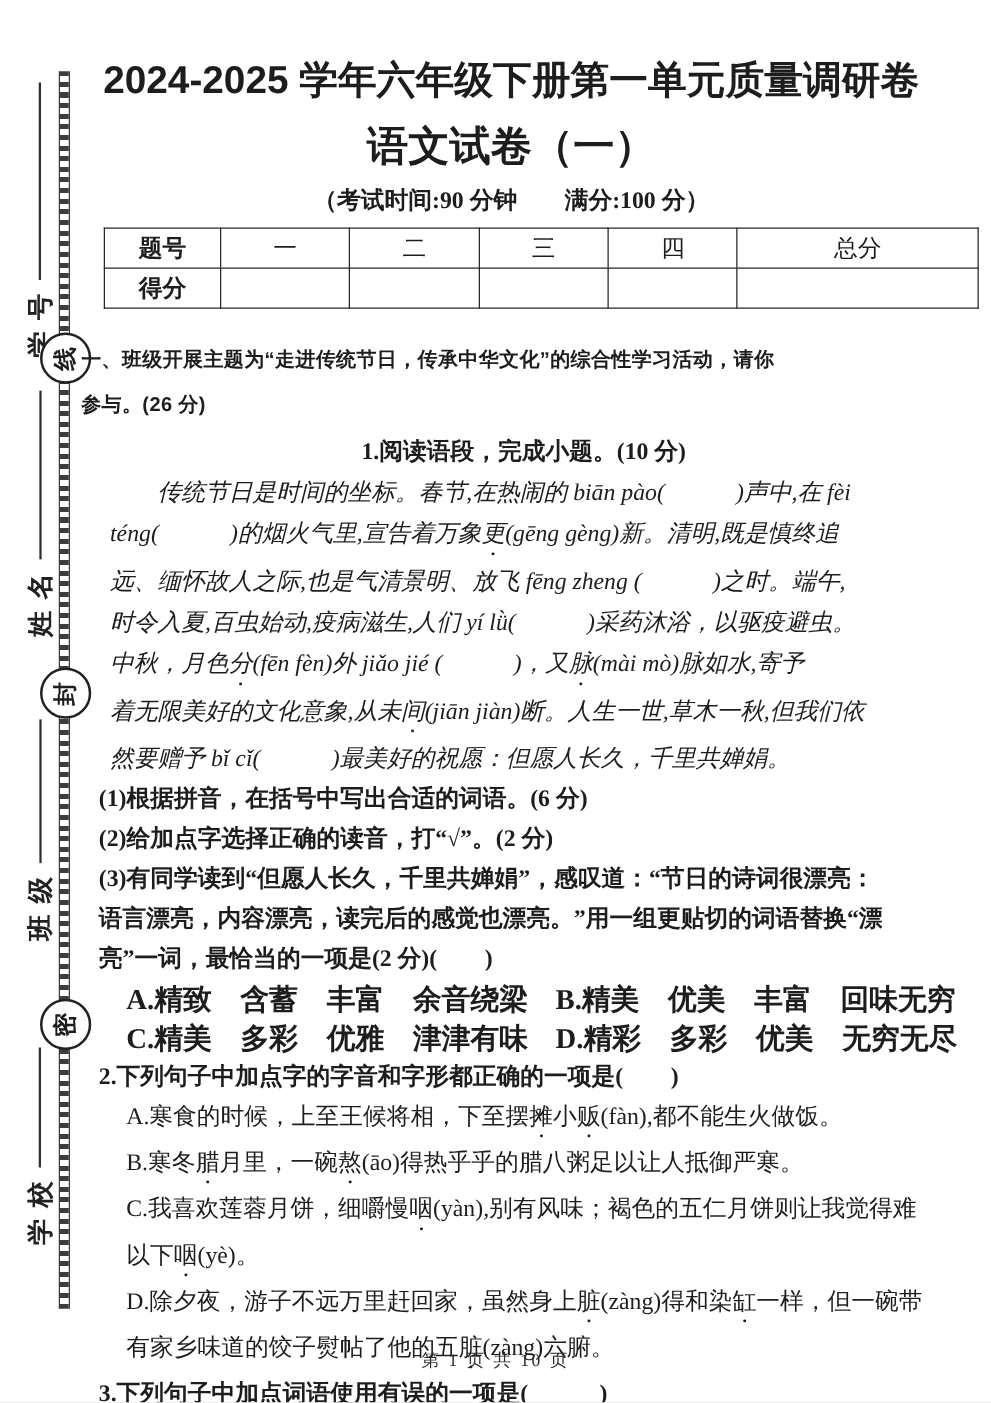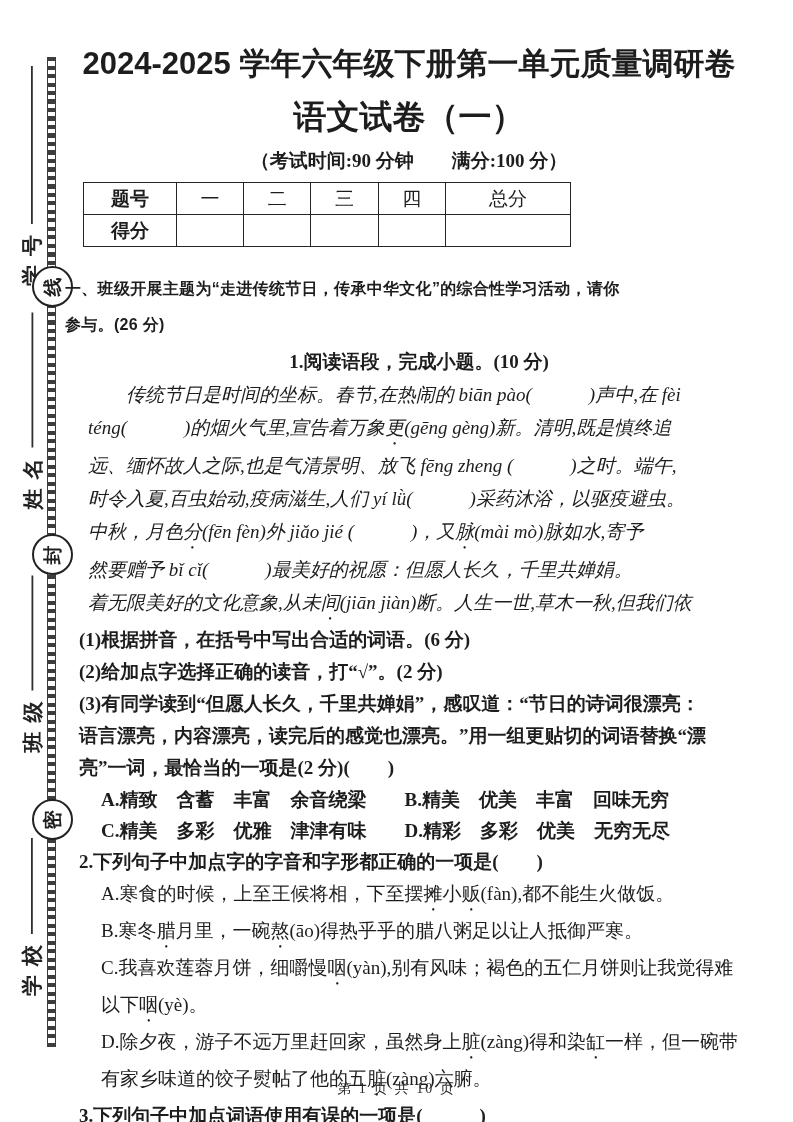--- a/index.html
+++ b/index.html
@@ -41,38 +41,38 @@
   .title1{
     font-family:"Liberation Sans","DejaVu Sans",sans-serif;font-weight:700;
     font-size:31px;line-height:48px;text-align:center;white-space:nowrap;
   }
   .title2{
     font-family:Liberation Mono, monospace;font-weight:700;
     font-size:33px;line-height:44px;text-align:center;margin-top:10px;
   }
   .exam-info{font-size:19px;line-height:26px;text-align:center;margin-top:6px;font-weight:bold;}
   table.score{
-    border-collapse:collapse;margin:8px 0 0 18px;width:488px;font-size:19px;
+    border-collapse:collapse;margin:8px 0 0 18px;width:700px;font-size:19px;
   }
   table.score td{
     border:1.6px solid #262626;height:29px;text-align:center;vertical-align:middle;
   }
   table.score td.lab{font-weight:bold;width:90px;}
   .sec-heading{
     font-family:"Liberation Sans","DejaVu Sans",sans-serif;font-weight:700;
     font-size:16px;line-height:36px;margin-top:24px;letter-spacing:0.3px;
   }
   .line{white-space:nowrap;}
   .q1-stem{margin:2px 0 0 20px;font-size:19px;line-height:33px;font-weight:700;white-space:nowrap;text-align:center;}
   .passage{margin-left:23px;font-size:19px;line-height:33px;font-style:italic;}
   .passage .line:first-child{text-indent:2em;}
   .subq{margin-left:14px;font-size:19px;line-height:32px;font-weight:700;}
   .optgrid{
-    display:grid;grid-template-columns:max-content max-content;column-gap:38px;
-    margin-left:36px;font-size:19px;line-height:31px;font-weight:700;
+    display:grid;grid-template-columns:max-content max-content;column-gap:22px;
+    margin-left:36px;font-size:23px;line-height:31px;font-weight:700;
   }
   .q2-opts{margin-left:36px;font-size:19px;line-height:32px;}
   .em{
     -webkit-text-emphasis:filled dot;-webkit-text-emphasis-position:under left;
     text-emphasis:filled dot;text-emphasis-position:under left;
   }
   .footer{
     position:absolute;bottom:24px;left:0;right:0;text-align:center;
     font-size:14px;letter-spacing:2px;color:#2a2a2a;
   }
@@ -144,22 +144,22 @@
       </div>
 
     <div class="q1-stem">1.阅读语段，完成小题。(10 分)</div>
 
     <div class="passage">
         <div class="line">传统节日是时间的坐标。春节,在热闹的 biān pào(　　　)声中,在 fèi</div>
         <div class="line"><span>téng(　　　)的烟火气里,宣告着万象</span><span class="em">更</span><span>(gēng gèng)新。清明,既是慎终追</span></div>
         <div class="line">远、缅怀故人之际,也是气清景明、放飞 fēng zheng (　　　)之时。端午,</div>
         <div class="line">时令入夏,百虫始动,疫病滋生,人们 yí lǜ(　　　)采药沐浴，以驱疫避虫。</div>
         <div class="line"><span>中秋，月色</span><span class="em">分</span><span>(fēn fèn)外 jiǎo jié (　　　)，又</span><span class="em">脉</span><span>(mài mò)脉如水,寄予</span></div>
+        <div class="line"><span>着无限美好的文化意象,从未</span><span class="em">间</span><span>(jiān jiàn)断。人生一世,草木一秋,但我们依</span></div>
         <div class="line">然要赠予 bǐ cǐ(　　　)最美好的祝愿：但愿人长久，千里共婵娟。</div>
-        <div class="line"><span>着无限美好的文化意象,从未</span><span class="em">间</span><span>(jiān jiàn)断。人生一世,草木一秋,但我们依</span></div>
       </div>
 
     <div class="subq">
       <div class="line">(1)根据拼音，在括号中写出合适的词语。(6 分)</div>
     </div>
     <div class="subq">
       <div class="line">(2)给加点字选择正确的读音，打“√”。(2 分)</div>
     </div>
     <div class="subq">
         <div class="line">(3)有同学读到“但愿人长久，千里共婵娟”，感叹道：“节日的诗词很漂亮：</div>

